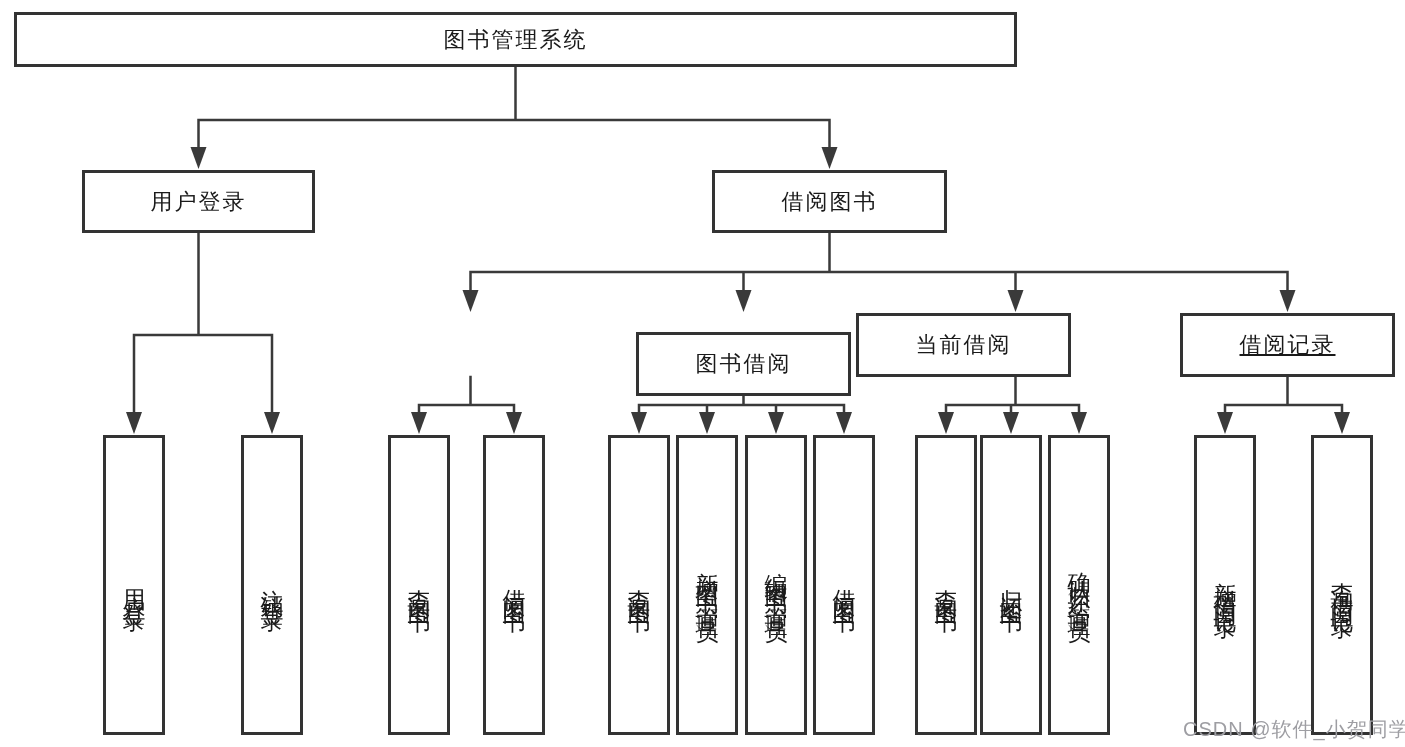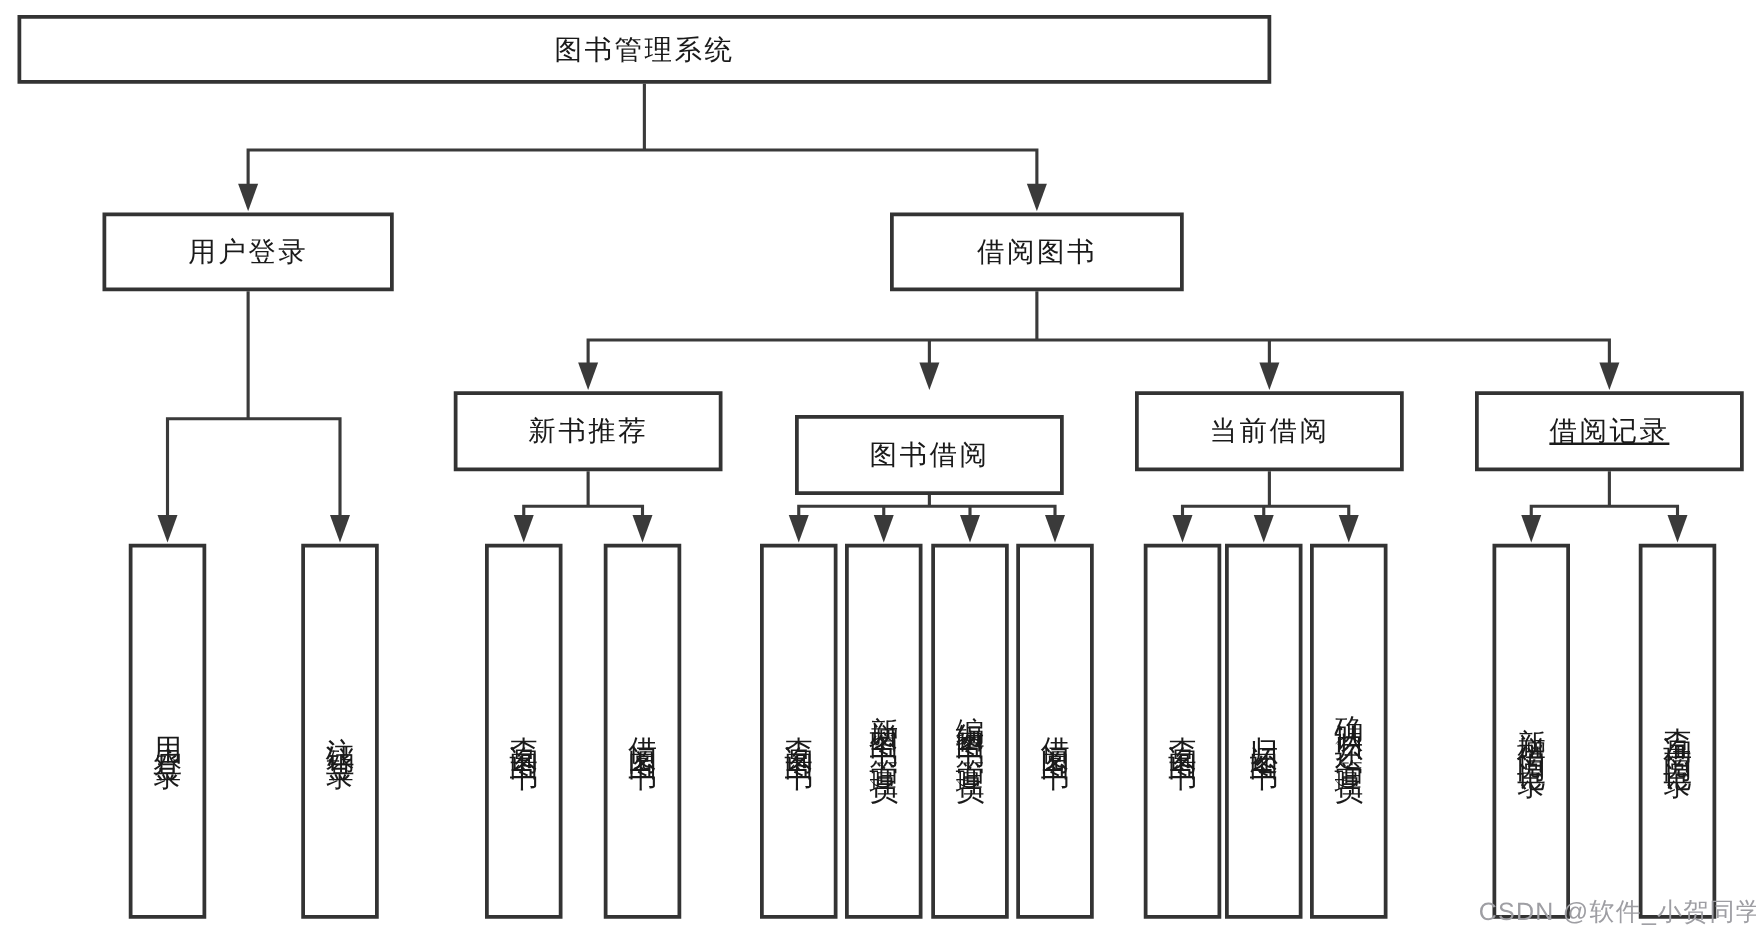--- a/index.html
+++ b/index.html
@@ -94,27 +94,24 @@
     <span class="h-label">图书管理系统</span>
   </div>
 
   <div class="node lvl2" style="left:82px;width:233px;">
     <span class="h-label">用户登录</span>
   </div>
   <div class="node lvl2" style="left:712px;width:235px;">
     <span class="h-label">借阅图书</span>
   </div>
 
-  <div class="node lvl3" style="left:363px;width:215px;">
-    <span class="h-label">新书推荐</span>
-  </div>
   <div class="node lvl3" style="left:636px;width:215px;margin-top:19px;">
     <span class="h-label">图书借阅</span>
   </div>
-  <div class="node lvl3" style="left:908px;width:215px;">
+  <div class="node lvl3" style="left:856px;width:215px;">
     <span class="h-label">当前借阅</span>
   </div>
   <div class="node lvl3" style="left:1180px;width:215px;text-decoration:underline;">
     <span class="h-label">借阅记录</span>
   </div>
 
   <div class="node leaf" style="left:103px;">
     <span class="v-label">用户登录</span>
   </div>
   <div class="node leaf" style="left:241px;">

